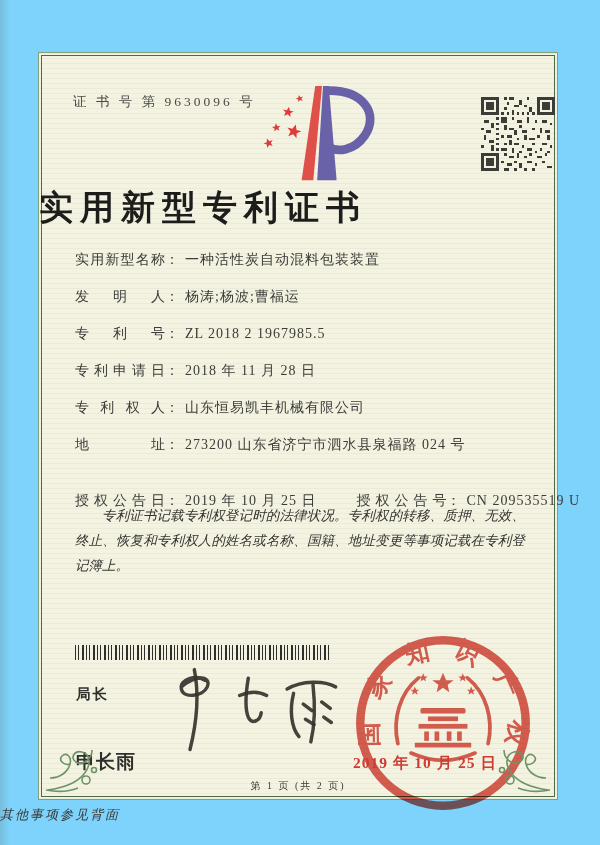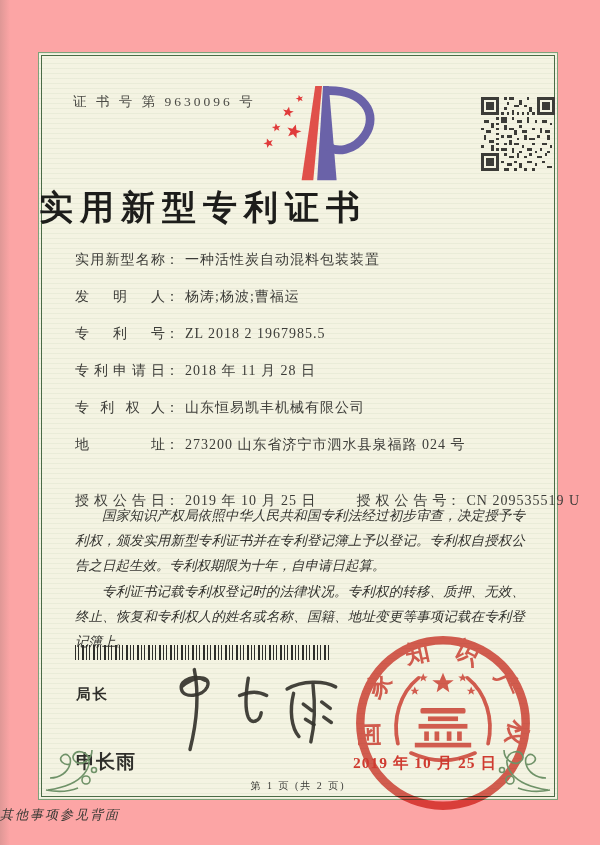--- a/index.html
+++ b/index.html
@@ -1,20 +1,20 @@
 <!DOCTYPE html>
 <html><head>
 <meta charset="utf-8">
 <style>
   * { margin:0; padding:0; box-sizing:border-box; }
   html,body { background:#e9e6da; }
   body { font-family:"Liberation Serif", serif; }
   .page {
     position:relative; width:600px; height:845px; margin:0 auto;
-    background:#fca5a5; overflow:hidden;
+    background:#7dd3fc; overflow:hidden;
   }
   .page::before { 
     content:""; position:absolute; left:0; top:0; bottom:0; width:10px;
     background:linear-gradient(90deg, rgba(90,90,80,0.18), rgba(0,0,0,0)); pointer-events:none;
   }
   .frame {
     position:absolute; left:38px; top:52px; width:520px; height:748px;
     border:1px solid #7ea27a;
     background:
       repeating-linear-gradient(180deg, rgba(140,170,130,0.10) 0 1px, rgba(0,0,0,0) 1px 5px),
@@ -218,21 +218,20 @@
       <div class="field-row">
         <span class="jlabel">地址</span><span class="colon">：</span><span class="fvalue">273200 山东省济宁市泗水县泉福路 024 号</span>
       </div>
       <div class="field-row grant-row">
         <span class="jlabel">授权公告日</span><span class="colon">：</span><span class="gvalue">2019 年 10 月 25 日</span>
         <span class="jlabel">授权公告号</span><span class="colon">：</span><span class="fvalue">CN 209535519 U</span>
       </div>
     </div>
 
     <div class="body-text">
-      <p>国家知识产权局依照中华人民共和国专利法经过初步审查，决定授予专利权，颁发实用新型专利证书并在专利登记簿上予以登记。专利权自授权公告之日起生效。专利权期限为十年，自申请日起算。</p>
       <p>专利证书记载专利权登记时的法律状况。专利权的转移、质押、无效、终止、恢复和专利权人的姓名或名称、国籍、地址变更等事项记载在专利登记簿上。</p>
     </div>
 
     <div class="barcode"></div>
 
     <div class="signer-title">局长</div>
     <div class="signer-name">申长雨</div>
 
     <svg class="signature" viewBox="0 0 190 85">
       <path d="M30 22 C44 10 58 12 54 22 C50 31 32 33 30 24 C28 15 44 10 52 16"></path>

